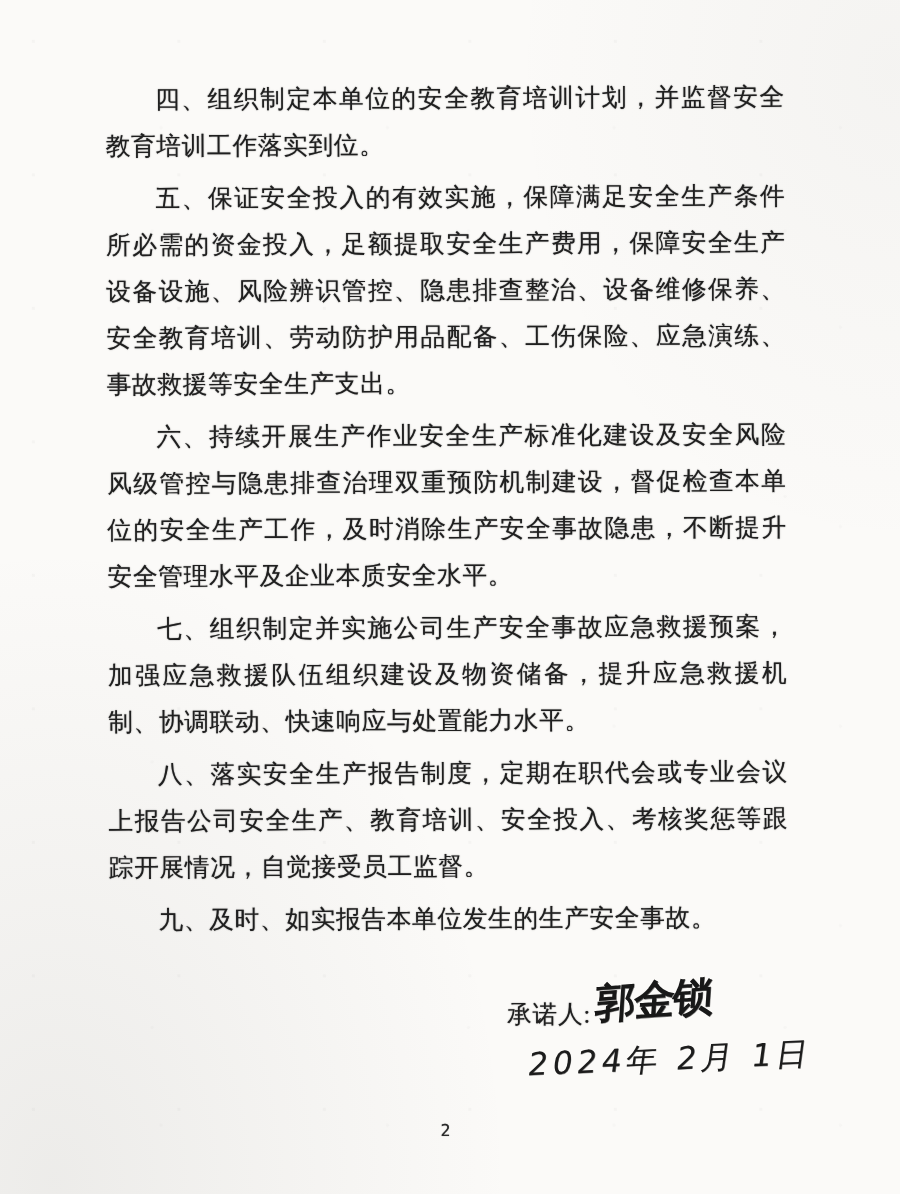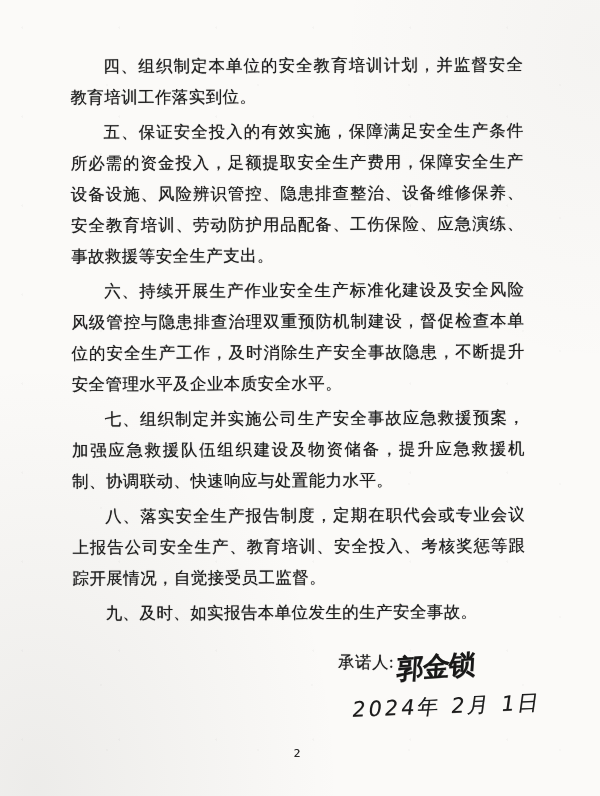--- a/index.html
+++ b/index.html
@@ -37,21 +37,21 @@
     letter-spacing: 0.4px;
     text-align: justify;
     text-indent: 2em;
     text-shadow: 0 0 0.8px rgba(35,35,35,0.75);
   }
   .signature-block {
     margin: 24px 0 0 265px;
   }
   .signature-row {
     display: flex;
-    align-items: flex-start;
+    align-items: flex-end;
     height: 36px;
   }
   .signature-label {
     font-size: 16.5px;
     letter-spacing: 0.5px;
     text-shadow: 0 0 0.8px rgba(35,35,35,0.75);
     white-space: nowrap;
   }
   .signature-name {
     display: inline-block;

